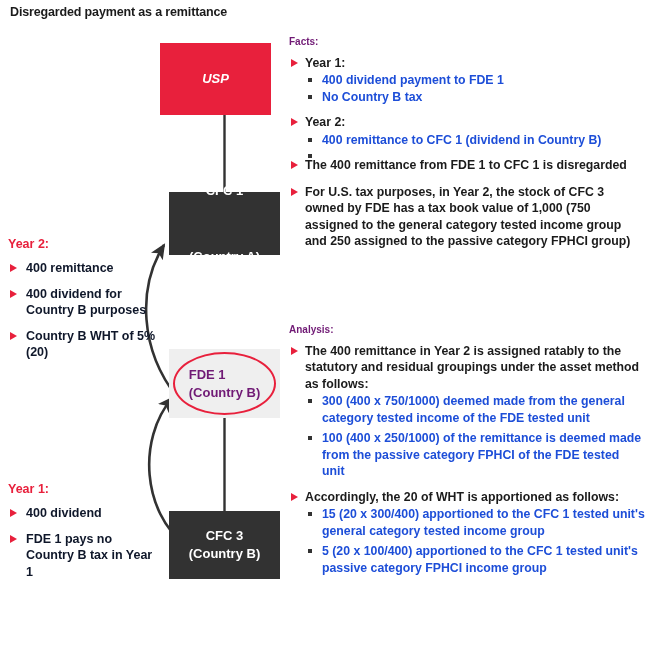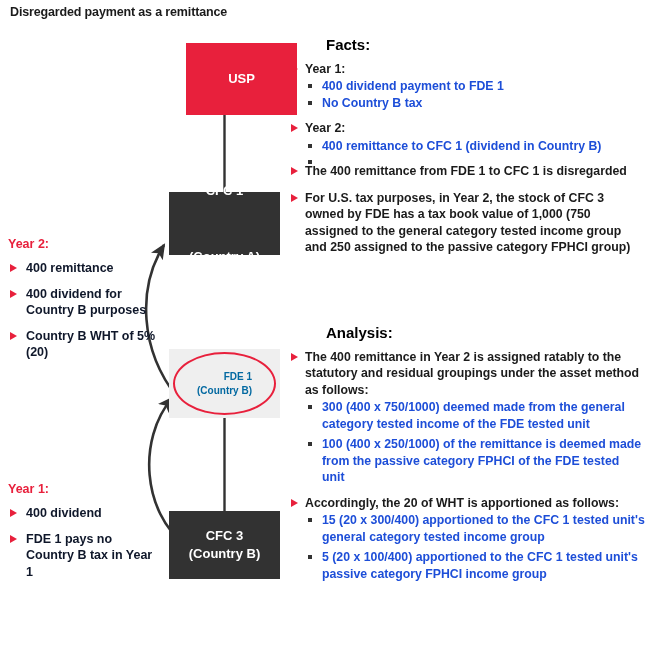--- a/index.html
+++ b/index.html
@@ -47,25 +47,25 @@
   .ent-fde .oval {
     position: absolute;
     left: 4px; top: 3px; right: 4px; bottom: 3px;
     border: 2px solid #E8203C;
     border-radius: 50%;
     box-sizing: border-box;
   }
   .ent-fde .lbl {
     position: relative;
     z-index: 2;
-    text-align: right;
-    font-size: 10px;
+    text-align: left;
+    font-size: 13px;
     font-weight: bold;
     line-height: 1.35;
-    color: #0369a1;
+    color: #701a75;
   }
 
   
   #wires { position: absolute; left:0; top:0; width:650px; height:650px; }
 
   
   .side { position: absolute; width: 150px; }
   .side .hd {
     color: #E8203C;
     font-weight: bold;
@@ -89,25 +89,24 @@
     border-bottom: 4.5px solid transparent;
   }
 
   
   .rt {
     position: absolute;
     left: 289px;
     width: 356px;
   }
   .rt .hd {
-    color: #000000;
-    font-weight: bold;
-    font-size: 15px;
+    color: #701a75;
+    font-weight: bold;
+    font-size: 10px;
     margin-bottom: 8px;
-    margin-left: 37px;
   }
   .rt .li {
     position: relative;
     padding-left: 16px;
     font-size: 12.3px;
     font-weight: bold;
     color: #1b1b1b;
     line-height: 1.34;
     margin-bottom: 1px;
   }
@@ -142,21 +141,21 @@
 
     <line x1="224.5" y1="115" x2="224.5" y2="194" stroke="#323232" stroke-width="2.4"></line>
 
     <line x1="224.5" y1="418" x2="224.5" y2="511" stroke="#323232" stroke-width="2.4"></line>
 
     <path d="M 177 397 C 140 350, 137 288, 164 245" fill="none" stroke="#323232" stroke-width="2.6" marker-end="url(#arrowhead)"></path>
 
     <path d="M 185 545 C 143 512, 137 440, 172 398" fill="none" stroke="#323232" stroke-width="2.6" marker-end="url(#arrowhead)"></path>
   </svg>
 
-  <div class="ent red" style="left:186px; top:43px; width:111px; height:72px;">
+  <div class="ent red" style="left:160px; top:43px; width:111px; height:72px;font-style:italic;">
     <div>USP</div>
   </div>
 
   <div class="ent dark" style="left:169px; top:192px; width:111px; height:63px;gap:48px;">
     <div>CFC 1</div>
     <div>(Country A)</div>
   </div>
 
   <div class="ent-fde" style="left:169px; top:349px; width:111px; height:69px;">
     <div class="oval"></div>

